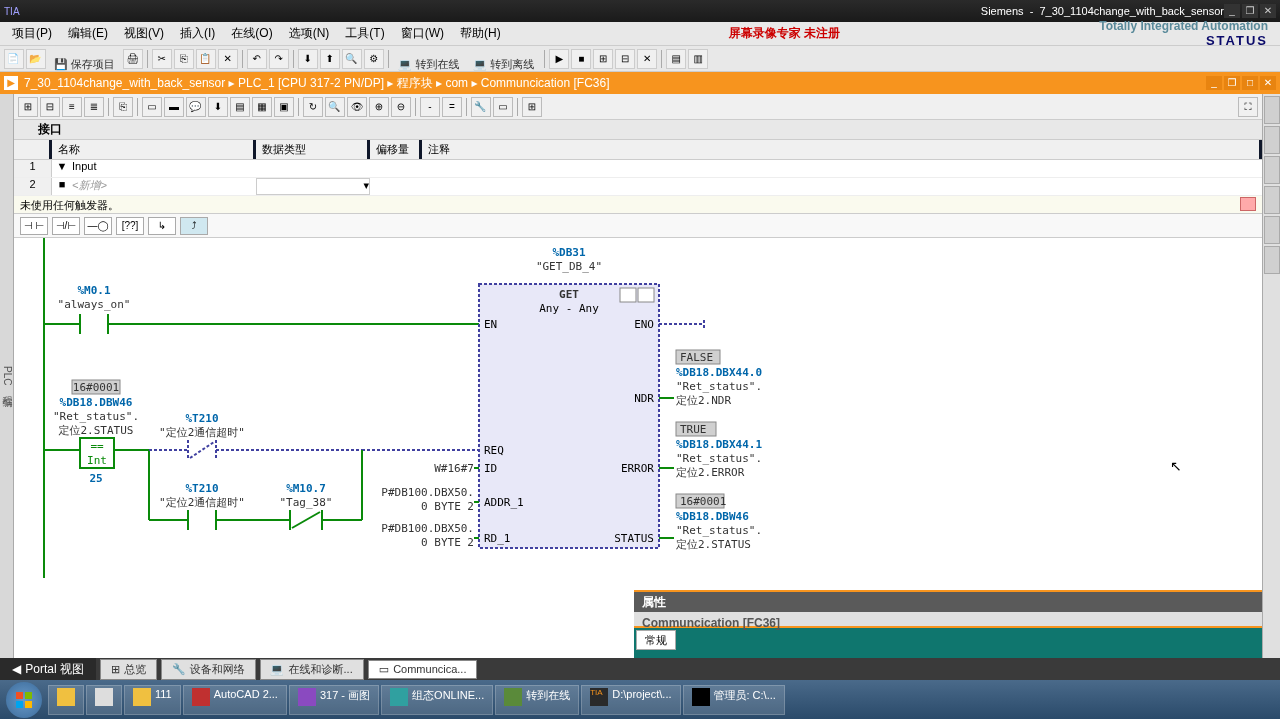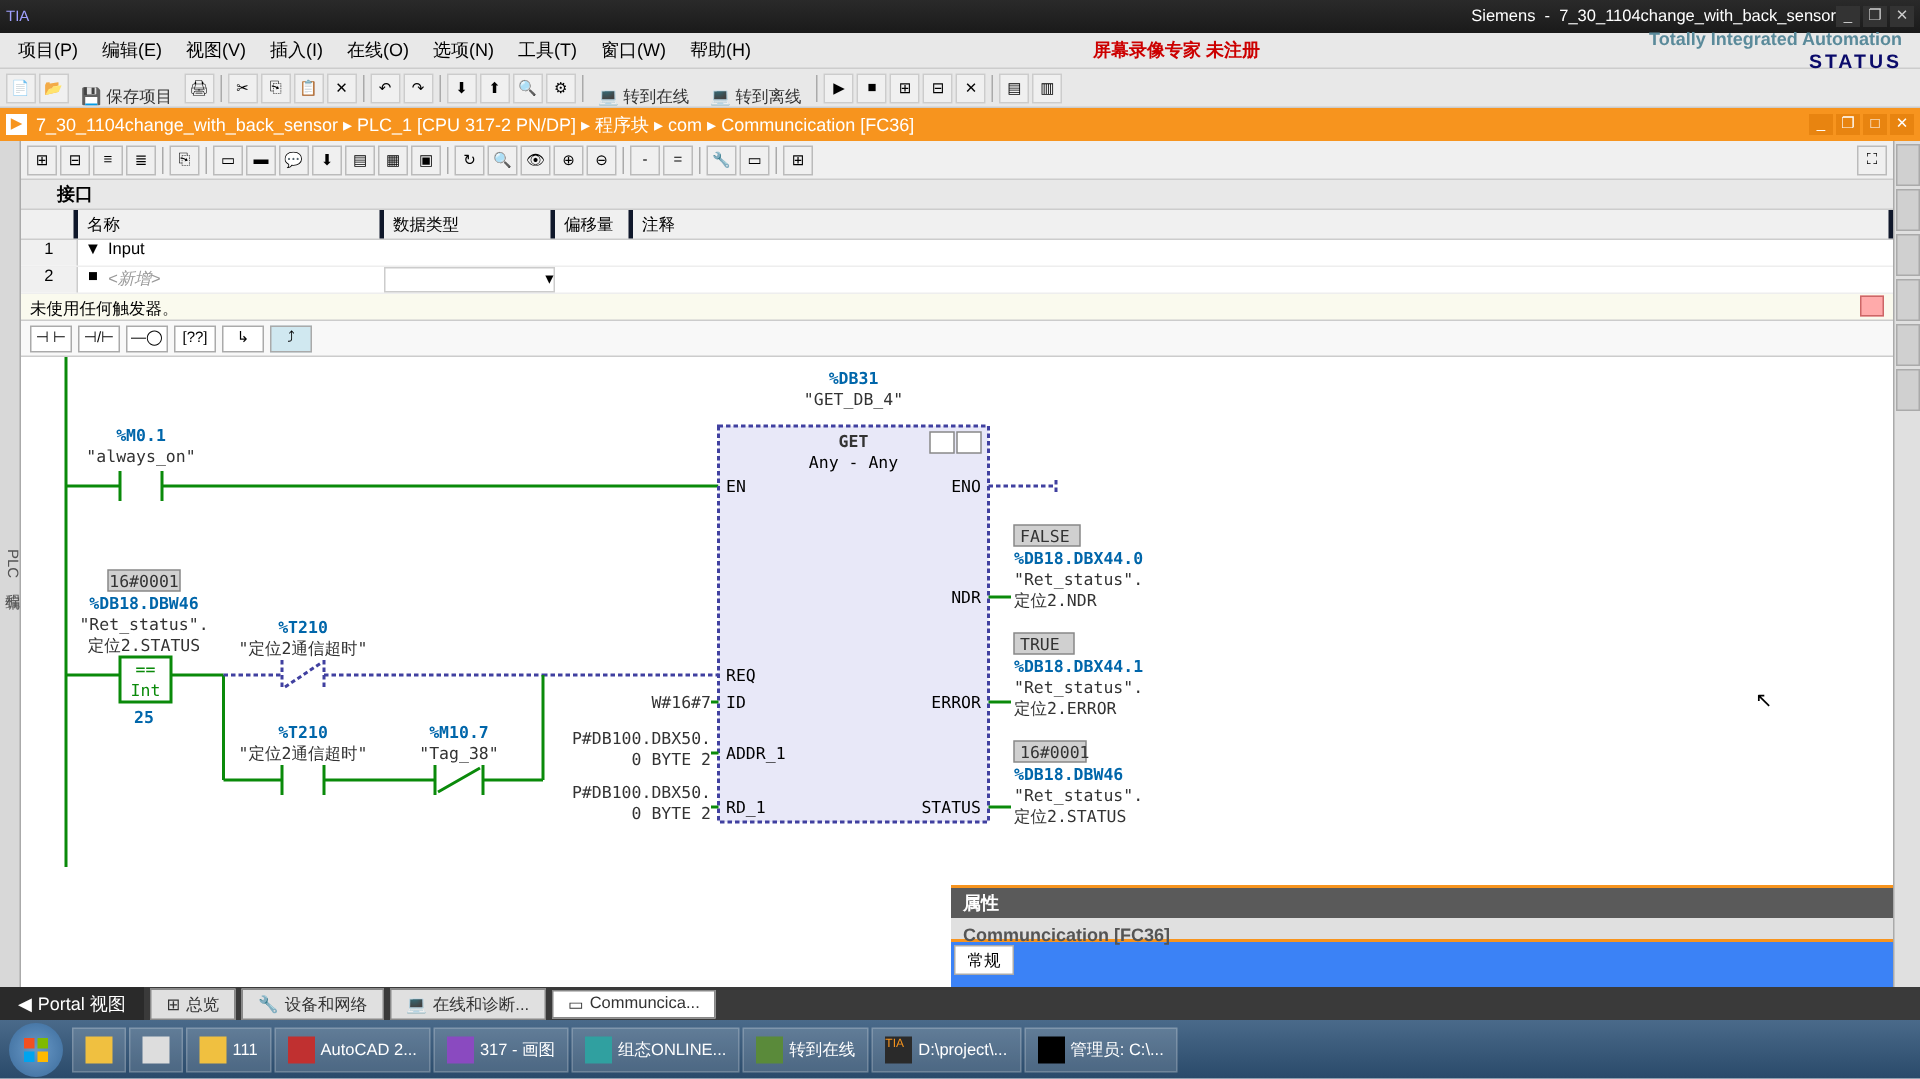--- a/index.html
+++ b/index.html
@@ -56,34 +56,34 @@
 .trigger-bar { height: 18px; background: #fafaee; padding: 2px 6px; font-size: 11px; border-bottom: 1px solid #ccc; position: relative; }
 .trigger-icon { position: absolute; right: 6px; top: 1px; width: 16px; height: 14px; background: #faa; border: 1px solid #c66; }
 
 .instr-bar { height: 24px; background: #f8f8f8; display: flex; align-items: center; padding: 2px 6px; gap: 4px; border-bottom: 1px solid #ccc; }
 .instr-btn { width: 28px; height: 18px; border: 1px solid #aaa; background: #fff; text-align: center; font-size: 10px; line-height: 16px; cursor: pointer; }
 .instr-btn.active { background: #d0e8f0; }
 
 .lad-area { position: relative; flex: 1; background: #fff; overflow: auto; height: 380px; }
 .lad-svg { display: block; }
 
-.properties { position: absolute; left: 620px; right: 0; bottom: 0; height: 70px; background: #3b82f6; border-top: 2px solid #f7941e; }
+.properties { position: absolute; left: 620px; right: 0; bottom: 0; height: 70px; background: #0f766e; border-top: 2px solid #f7941e; }
 .prop-title { height: 20px; background: #5a5a5a; color: #fff; padding: 2px 8px; font-size: 12px; font-weight: bold; }
 .prop-sub { height: 16px; background: #e0e0e0; color: #555; padding: 4px 8px; font-size: 12px; font-weight: bold; border-bottom: 2px solid #f7941e; }
 .prop-tab { height: 20px; padding: 2px 8px; font-size: 11px; border: 1px solid #aaa; background: #fff; display: inline-block; margin: 2px; }
 
 .bottombar { position: absolute; left: 0; right: 0; bottom: 39px; height: 22px; background: #3a3a3a; display: flex; align-items: center; }
 .portal-btn { background: #2a2a2a; color: #fff; padding: 3px 12px; font-size: 12px; cursor: pointer; display: flex; align-items: center; gap: 4px; }
 .bottom-tab { background: #e0e0e0; color: #333; padding: 2px 10px; margin-left: 4px; font-size: 11px; border: 1px solid #888; cursor: pointer; display: flex; align-items: center; gap: 4px; }
 .bottom-tab.active { background: #fff; }
 
 .taskbar { position: absolute; left: 0; right: 0; bottom: 0; height: 39px; background: linear-gradient(#4a6a8a, #2a4a6a); display: flex; align-items: center; }
 .start-btn { width: 36px; height: 36px; border-radius: 50%; background: radial-gradient(#6a9ac8, #3a6a9a); margin: 0 6px; display: flex; align-items: center; justify-content: center; position: relative; }
 .start-orb { width: 20px; height: 20px; }
-.task-item { height: 30px; padding: 2px 8px; background: rgba(255,255,255,0.15); margin-right: 2px; display: flex; align-items: center; gap: 4px; color: #fff; font-size: 11px; cursor: pointer; border: 1px solid rgba(255,255,255,0.2); }
+.task-item { height: 30px; padding: 2px 8px; background: rgba(255,255,255,0.15); margin-right: 2px; display: flex; align-items: flex-start; gap: 4px; color: #fff; font-size: 11px; cursor: pointer; border: 1px solid rgba(255,255,255,0.2); }
 .task-icon { width: 18px; height: 18px; background: #888; }
 .tray { margin-left: auto; display: flex; align-items: center; gap: 6px; padding-right: 4px; color: #fff; font-size: 10px; }
 .clock { text-align: center; line-height: 1.2; }
 
 .lad-text { font-family: "Consolas", monospace; font-size: 11px; }
 .lad-addr { fill: #0066aa; font-weight: bold; }
 .lad-symbol { fill: #333; }
 .lad-val { fill: #333; }
 .lad-box { fill: #e8e8f8; stroke: #4040a0; stroke-width: 2; stroke-dasharray: 3 2; }
 .lad-box-title { fill: #333; font-weight: bold; }

